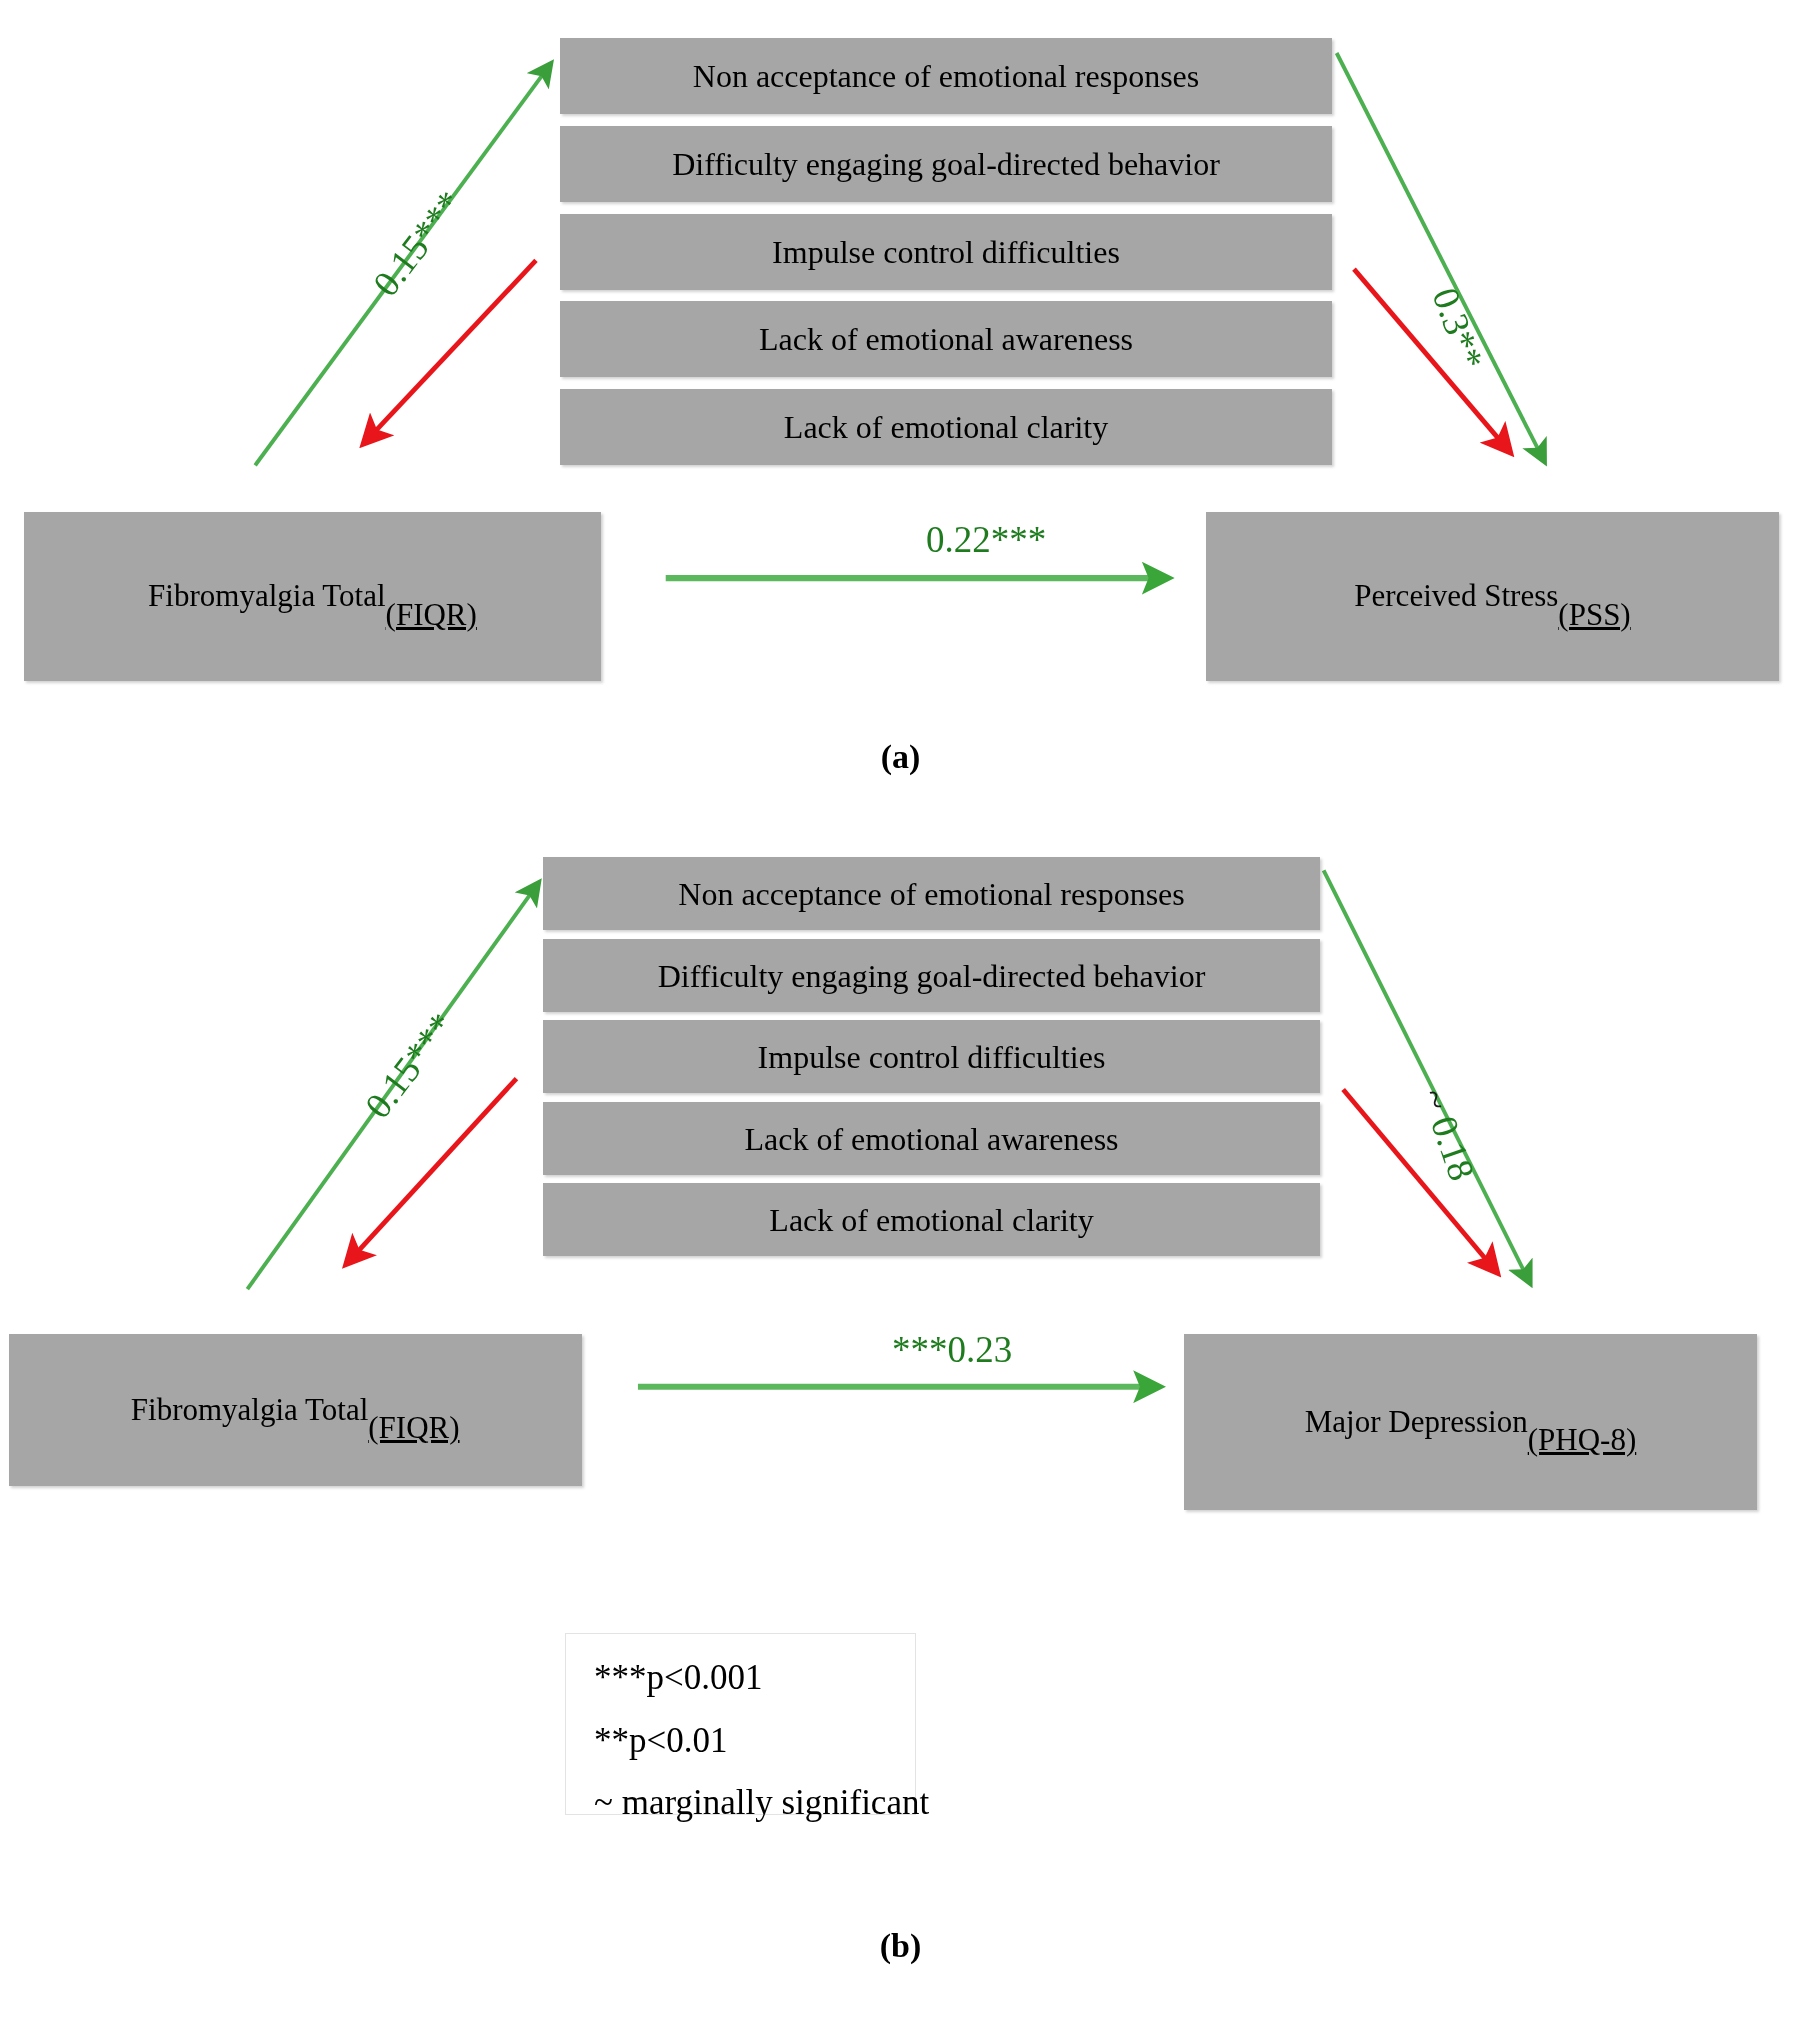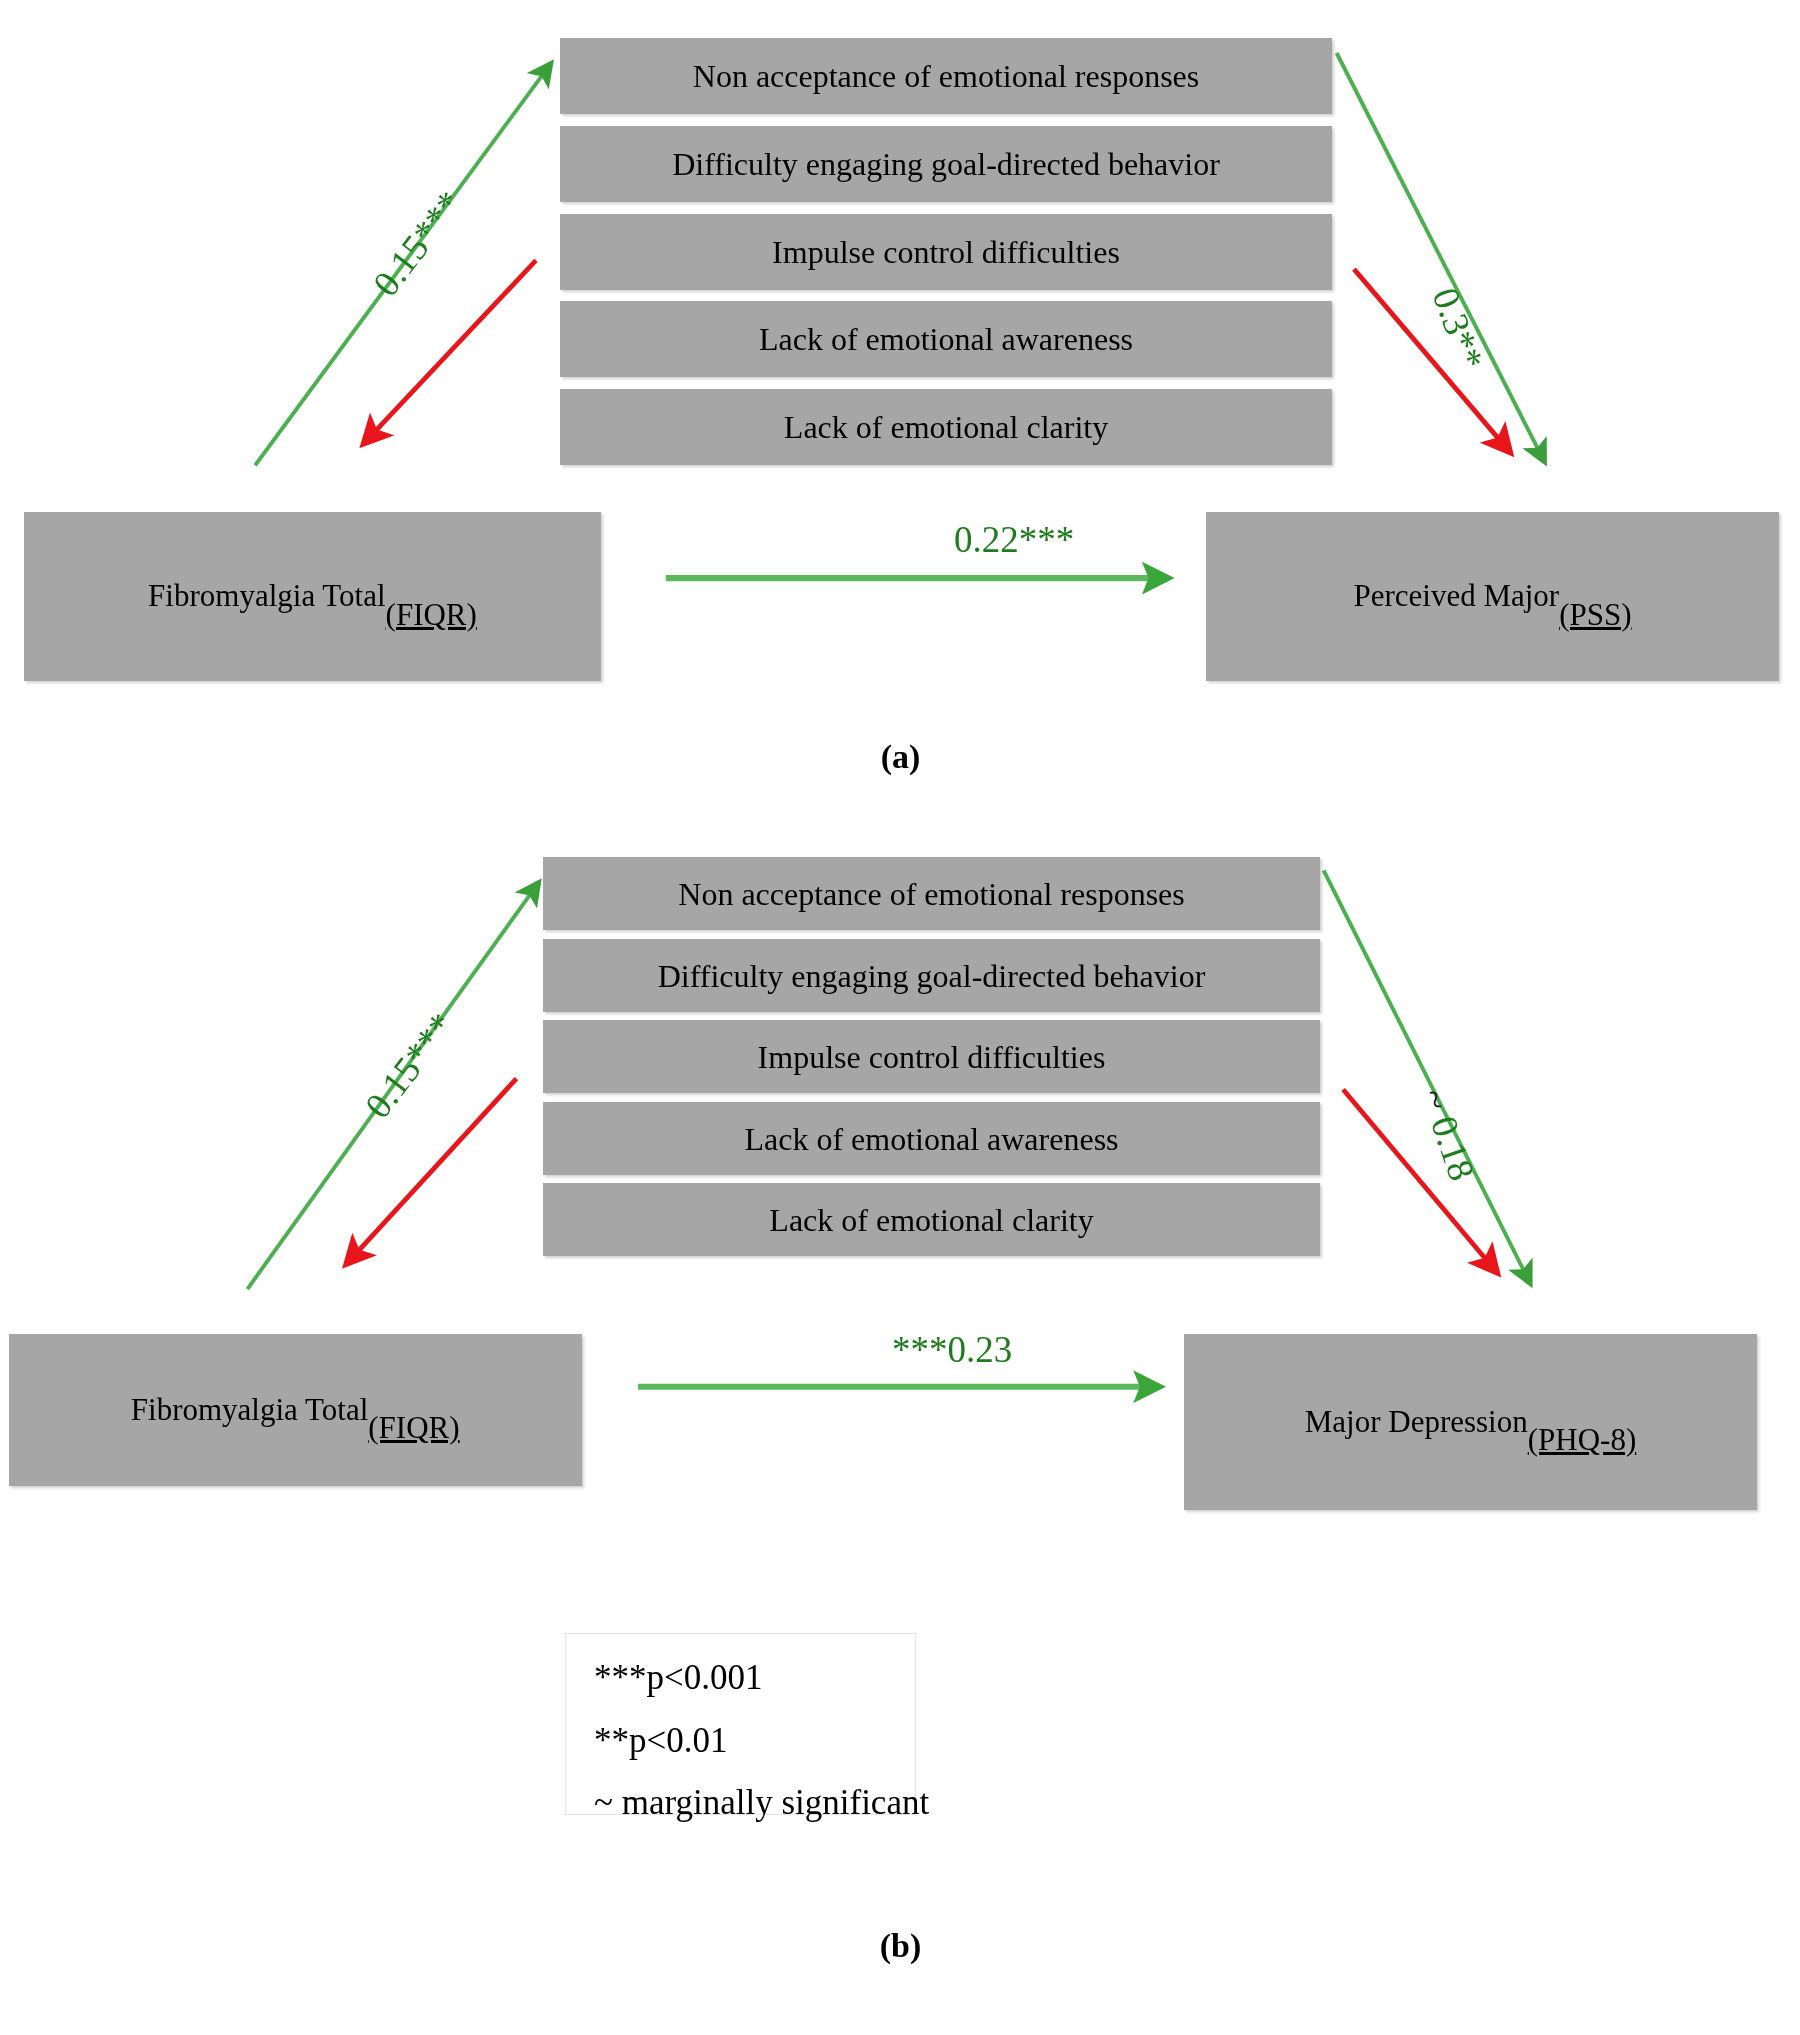--- a/index.html
+++ b/index.html
@@ -111,31 +111,31 @@
     <div class="gbox mediator shadow" style="left:560px;top:374px;width:772px;height:76px;">
       <span>Lack of emotional clarity</span>
     </div>
 
     <div class="gbox endpoint shadow" style="left:24px;top:497px;width:577px;height:169px;">
       <span class="l1">Fibromyalgia Total</span>
       <span class="l2">(FIQR)</span>
     </div>
 
     <div class="gbox endpoint shadow" style="left:1206px;top:497px;width:573px;height:169px;">
-      <span class="l1">Perceived Major</span>
+      <span class="l1">Perceived Stress</span>
       <span class="l2">(PSS)</span>
     </div>
 
     <div class="edgelabel rot-a" style="left:364px;top:278px;">
       <span>0.15***</span>
     </div>
     <div class="edgelabel rot-b" style="left:1464px;top:282px;">
       <span>0.3**</span>
     </div>
-    <div class="edgelabel" style="left:926px;top:518px;margin-left:28px;">
+    <div class="edgelabel" style="left:926px;top:518px;">
       <span>0.22***</span>
     </div>
 
     <div class="panel-caption" style="top:738px;">
       <b>(a)</b>
     </div>
   </div>
 
   <div class="panel" style="top:816px;height:1220px;">
 

